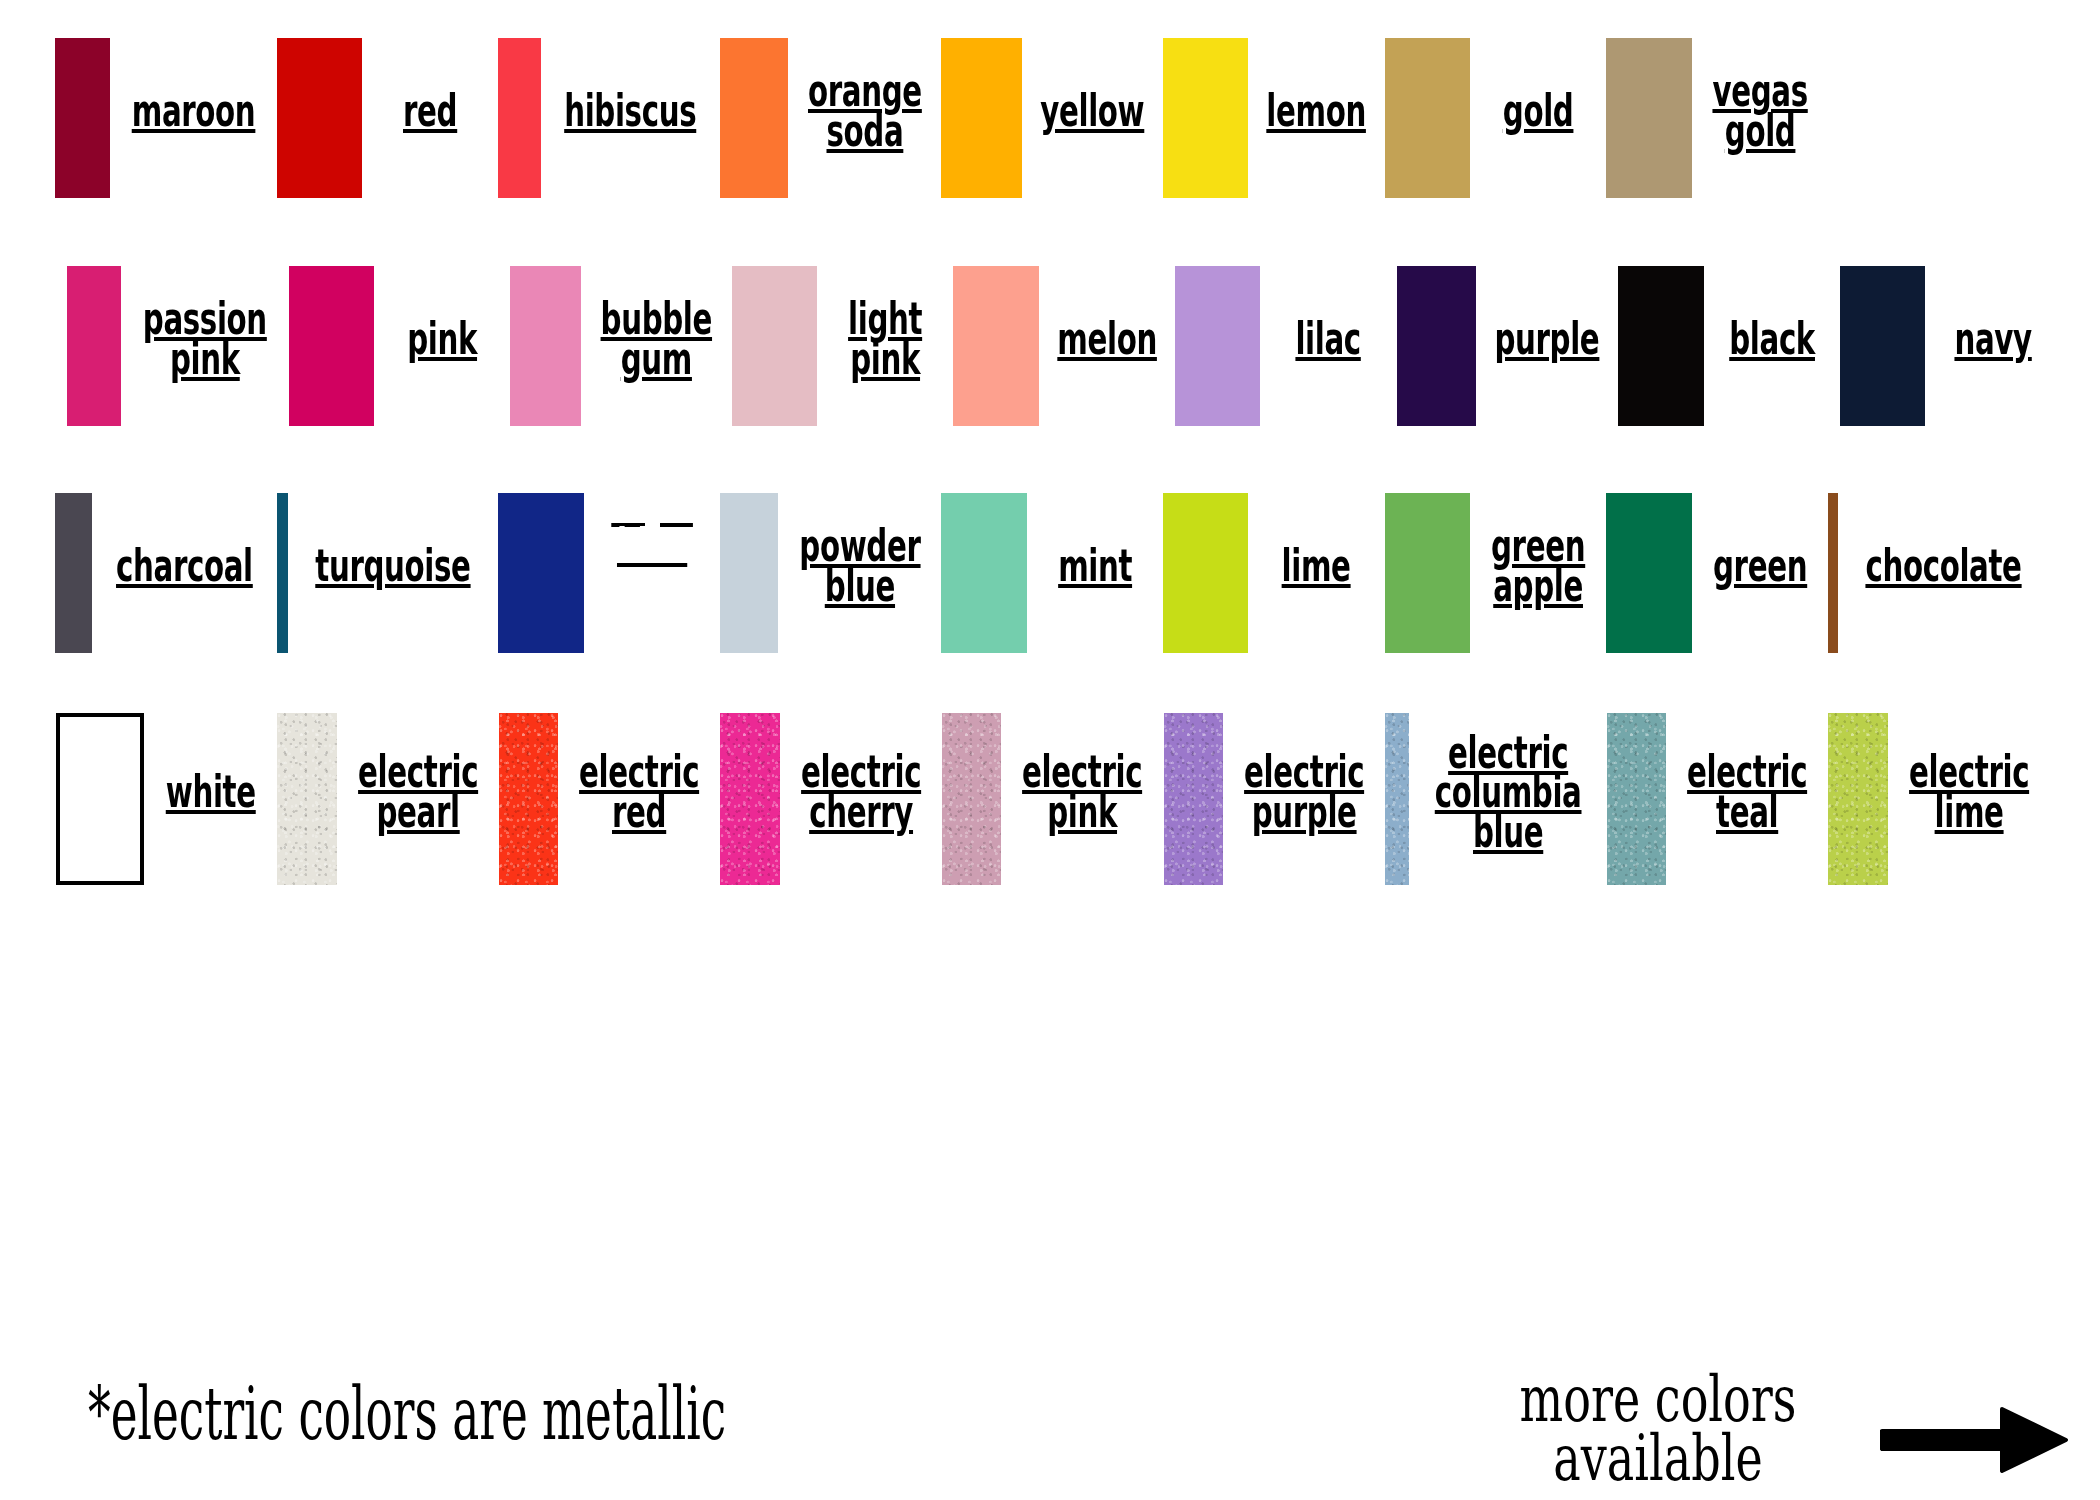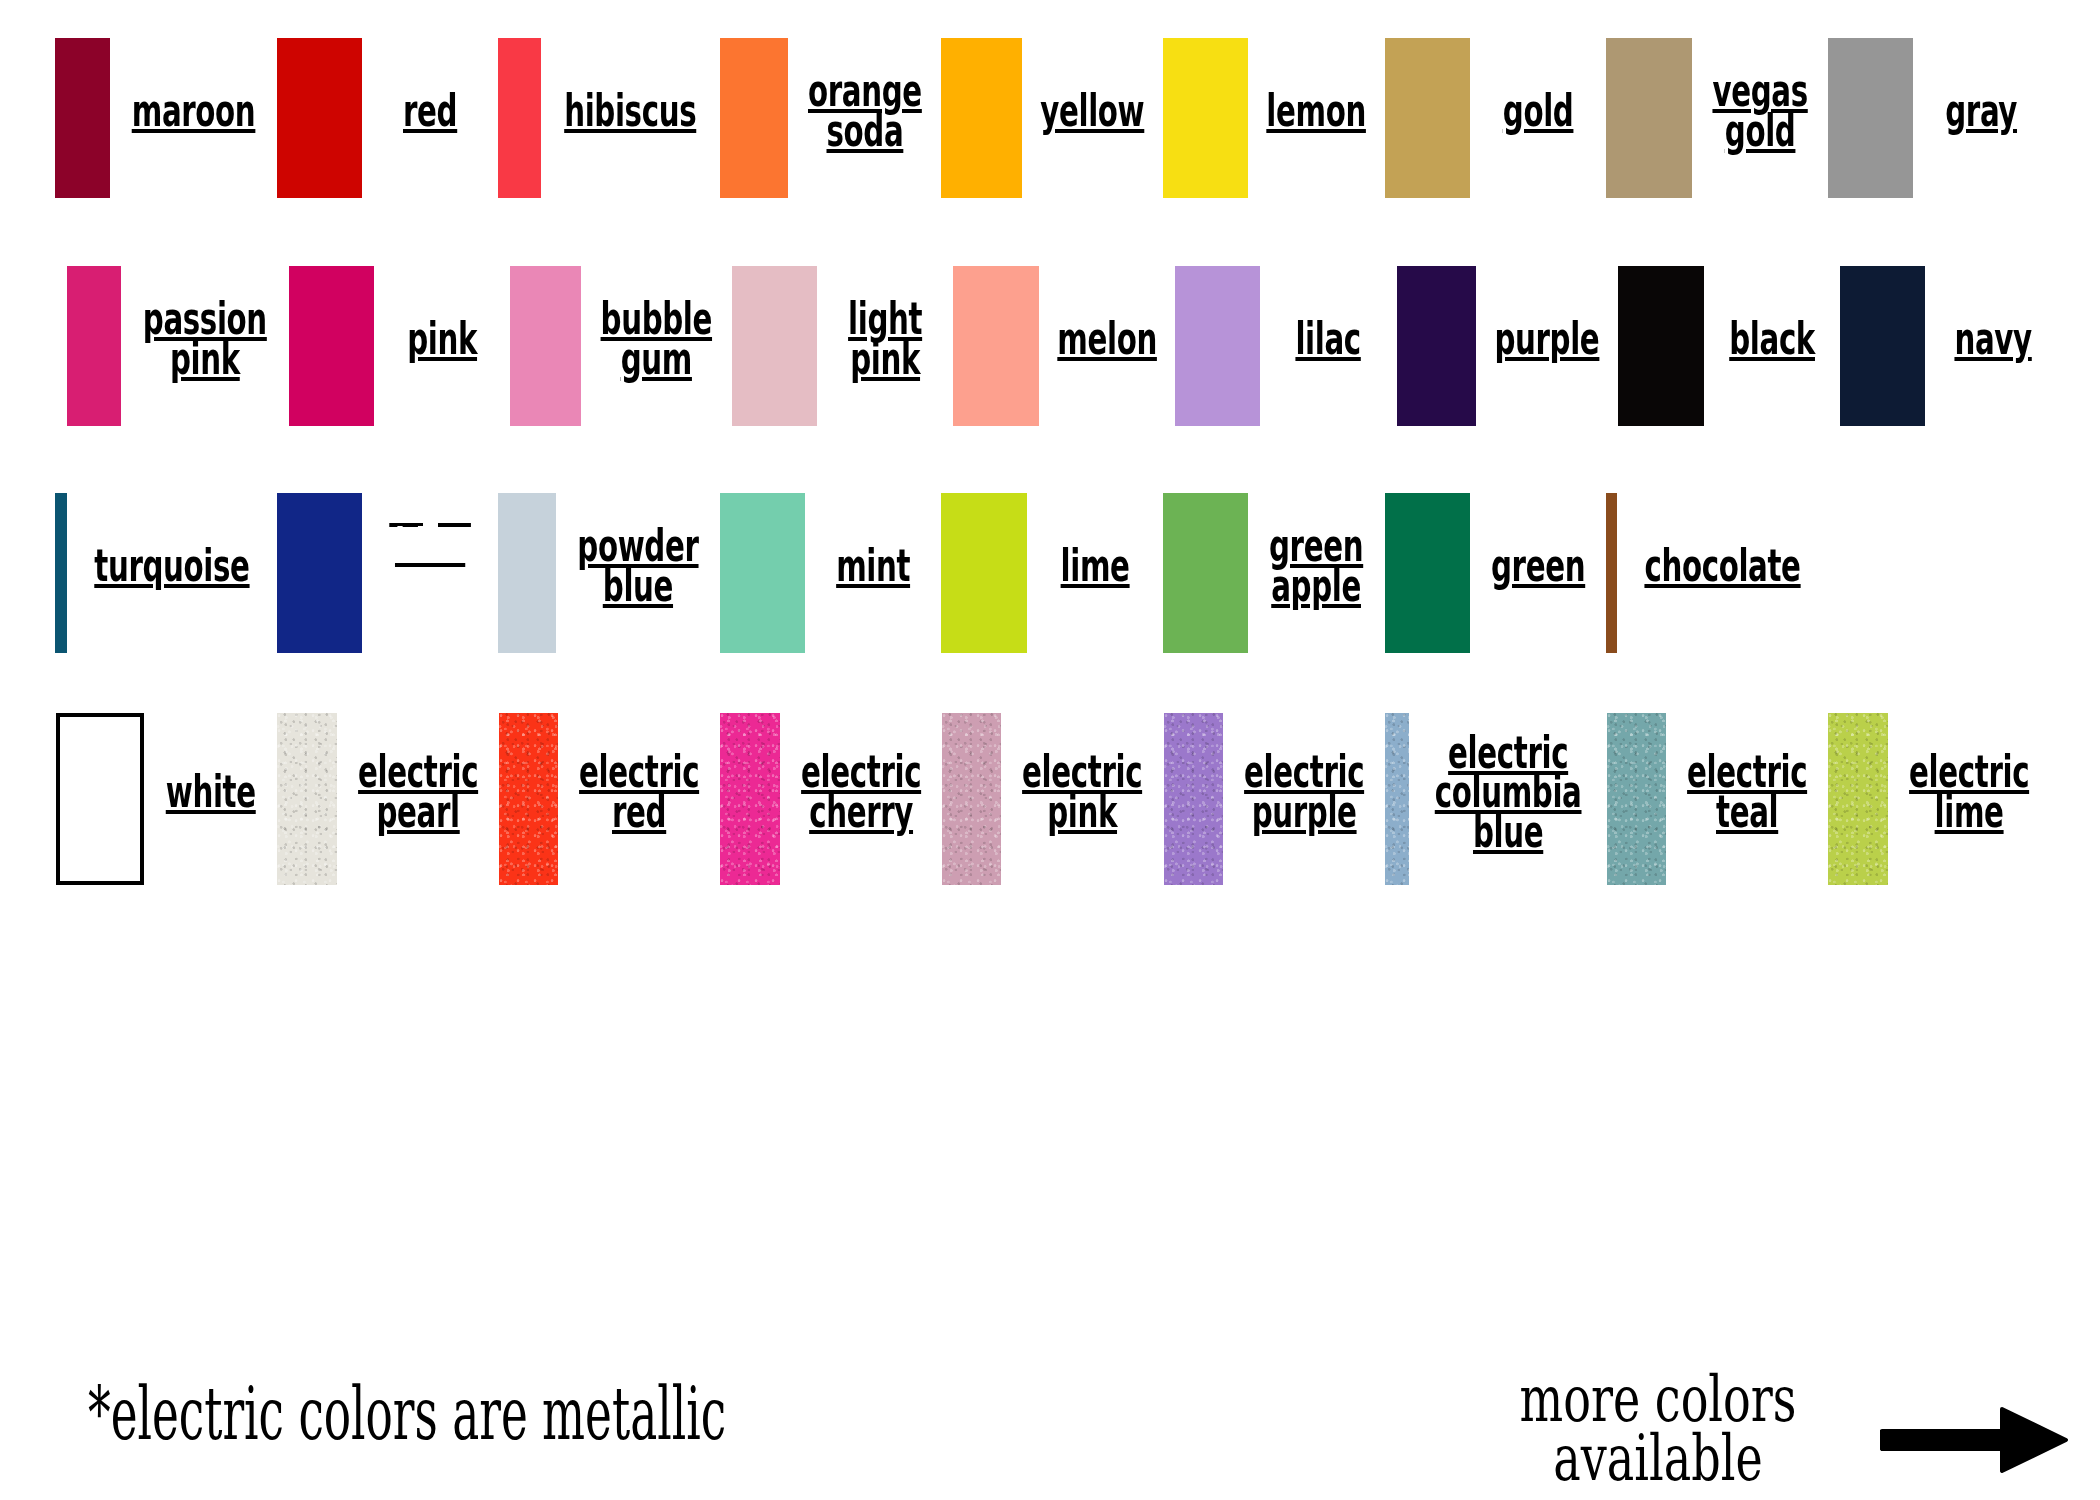--- a/index.html
+++ b/index.html
@@ -184,24 +184,20 @@
         </div>
         <div class="swatch-cell">
           <div class="swatch-chip" style="background: rgb(195, 162, 85); height: 160px;"></div>
           <div class="swatch-label">gold</div>
         </div>
         <div class="swatch-cell">
           <div class="swatch-chip" style="background: rgb(174, 152, 114); height: 160px;"></div>
           <div class="swatch-label">vegas
 gold</div>
         </div>
-        <div class="swatch-cell">
-          <div class="swatch-chip" style="background: rgb(150, 150, 150); height: 160px;"></div>
-          <div class="swatch-label">gray</div>
-        </div>
       </div>
       <div class="swatch-row" style="position: absolute; left: 12px; top: 228px;">
         <div class="swatch-cell">
           <div class="swatch-chip" style="background: rgb(216, 30, 114); height: 160px;"></div>
           <div class="swatch-label">passion
 pink</div>
         </div>
         <div class="swatch-cell">
           <div class="swatch-chip" style="background: rgb(209, 1, 96); height: 160px;"></div>
           <div class="swatch-label">pink</div>
@@ -232,20 +228,24 @@
           <div class="swatch-chip" style="background: rgb(9, 6, 6); height: 160px;"></div>
           <div class="swatch-label">black</div>
         </div>
         <div class="swatch-cell">
           <div class="swatch-chip" style="background: rgb(13, 27, 52); height: 160px;"></div>
           <div class="swatch-label">navy</div>
         </div>
       </div>
       <div class="swatch-row" style="position: absolute; left: 0px; top: 455px;">
         <div class="swatch-cell">
+          <div class="swatch-chip" style="background: rgb(74, 71, 81); height: 160px;"></div>
+          <div class="swatch-label">charcoal</div>
+        </div>
+        <div class="swatch-cell">
           <div class="swatch-chip" style="background: rgb(11, 85, 113); height: 160px;"></div>
           <div class="swatch-label">turquoise</div>
         </div>
         <div class="swatch-cell">
           <div class="swatch-chip" style="background: rgb(17, 38, 135); height: 160px;"></div>
           <div class="swatch-label on-chip" style="margin-top: -96px;">royal
 blue</div>
         </div>
         <div class="swatch-cell">
           <div class="swatch-chip" style="background: rgb(198, 210, 219); height: 160px;"></div>

